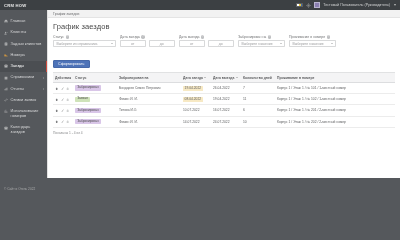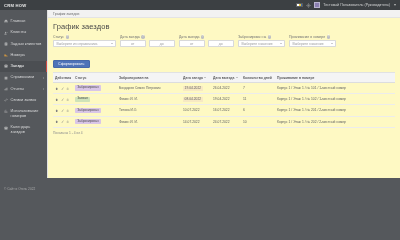--- a/index.html
+++ b/index.html
@@ -80,21 +80,21 @@
     border-left: 1.8px solid #9a9b9c;
   }
   .footer-note {
     position: absolute; left: 4px; bottom: 3px;
     color: #a9aaab; font-size: 3.2px; white-space: nowrap;
   }
 
   
   .page {
     position: absolute; top: 10px; left: 47px; right: 0; bottom: 16px;
-    background: #fef9c3;
+    background: #ffffff;
     border-left: .5px solid #e2e2e2;
     overflow: hidden;
   }
   .breadcrumb {
     height: 8px; background: #f2f2f2;
     border-bottom: .5px solid #e4e4e4;
     display: flex; align-items: center;
     padding-left: 5px;
     color: #6d6e70; font-size: 3.6px;
   }

